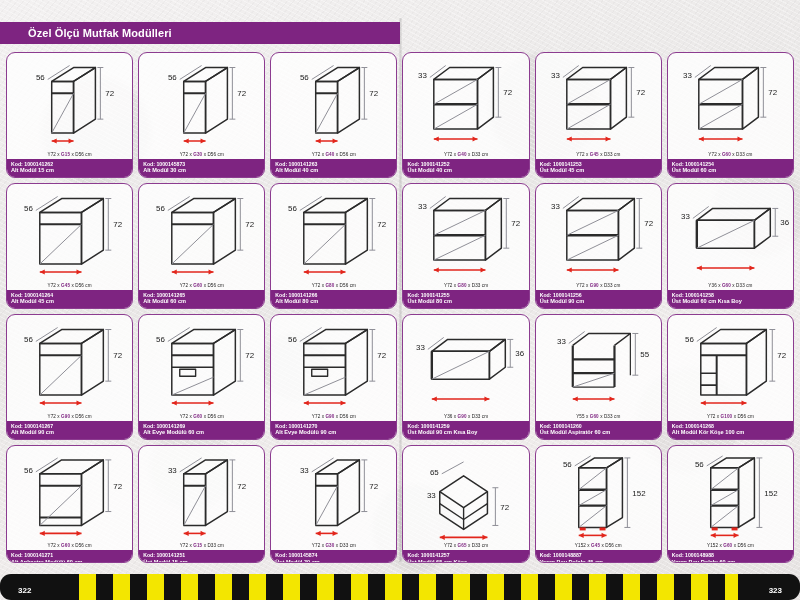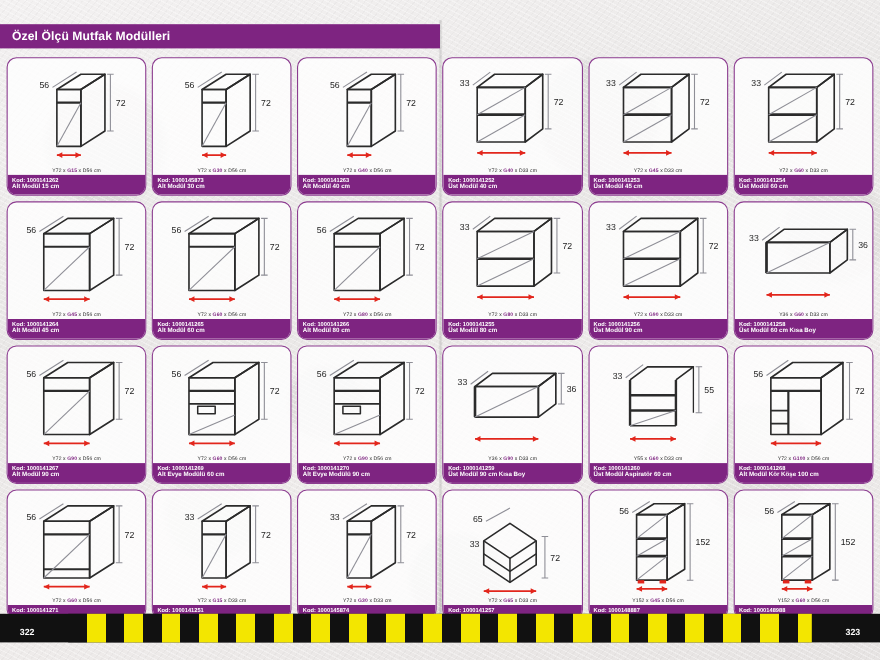--- a/index.html
+++ b/index.html
@@ -36,21 +36,21 @@
     position: absolute; left: 399px; top: 18px; width: 3px; height: 544px;
     background: linear-gradient(90deg, rgba(0,0,0,.05), rgba(0,0,0,.11), rgba(0,0,0,.05));
   }
 
   
   .hdr {
     position: absolute; top: 22px; height: 22px;
     background: #7e2481;
     display: flex; align-items: center;
   }
-  .hdr.left  { left: 0;   width: 400px; justify-content: flex-start; padding-left: 11px; }
+  .hdr.left  { left: 0;   width: 400px; justify-content: flex-start; padding-left: 28px; }
   .hdr.right { left: 400px; width: 400px; justify-content: center; }
   .hdr-left-text {
     color: #fff; font-size: 11px; font-weight: bold; letter-spacing: .1px;
   }
   .hdr-right-text {
     color: #fff; font-size: 15.5px; font-weight: bold;
     font-family: "Liberation Serif", serif; letter-spacing: .2px;
   }
 
   
@@ -87,22 +87,23 @@
   .capt {
     background: #7e2481; color: #fff;
     padding: 2px 4px 3px;
     line-height: 1.25;
   }
   .capt .kod  { font-size: 5.2px; font-weight: bold; }
   .capt .name { font-size: 5.6px; font-weight: bold; }
 
   
   .footer {
-    position: absolute; left: 0; bottom: 16px; width: 800px; height: 26px;
+    position: absolute; left: 0; bottom: 0; width: 800px; height: 26px;
     background: #111;
+    border-radius: 11px;
   }
   .stripes {
     position: absolute; left: 62px; right: 62px; top: 0; bottom: 0;
     background: repeating-linear-gradient(90deg,
       #111 0 17px, #f3e600 17px 34px);
   }
   .pagenum {
     position: absolute; bottom: 5px;
     color: #fff; font-size: 8px; font-weight: bold;
   }

